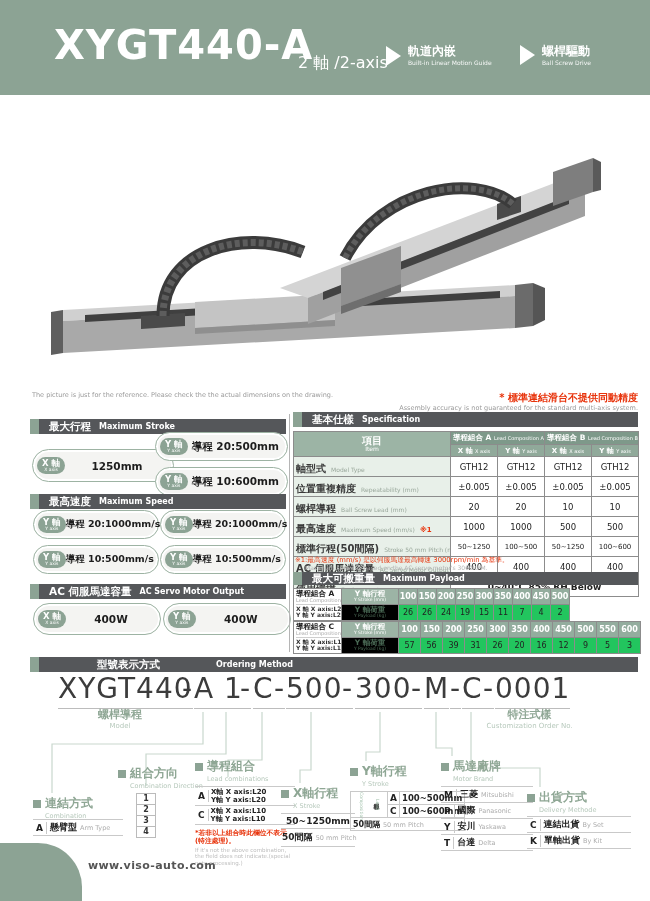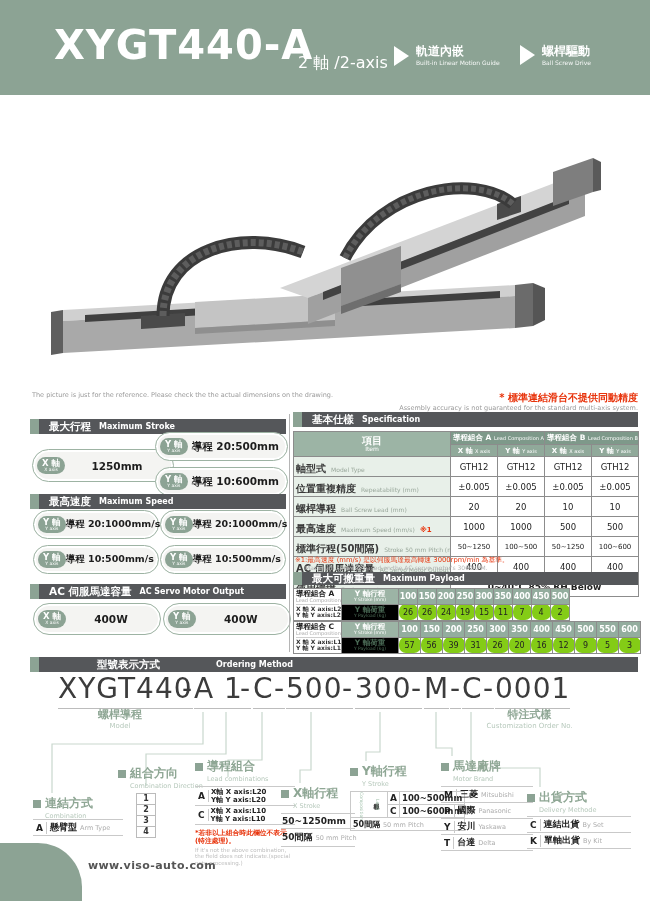--- a/index.html
+++ b/index.html
@@ -64,21 +64,21 @@
   .pt .pg-zh{font-size:7.5px;font-weight:bold;color:#222;display:block;white-space:nowrap;}
   .pt .pg-en{font-size:5px;color:#aaa;display:block;border-bottom:1px solid #cfcfcf;padding-bottom:1px;margin-bottom:1px;white-space:nowrap;}
   .pt .pg-lead{font-size:6px;font-weight:bold;color:#333;display:block;white-space:nowrap;}
   .pt .slab{background:#9cb4a5;color:#fff;line-height:1.05;}
   .pt .slab .s1{font-size:7.5px;font-weight:bold;display:block;}
   .pt .slab .s2{font-size:4.5px;display:block;}
   .pt .plab{background:#000000;color:#4a6a55;line-height:1.05;}
   .pt .plab .s1{font-size:7.5px;font-weight:bold;display:block;}
   .pt .plab .s2{font-size:4.5px;display:block;}
   .pt .sv{background:#93ad9e;color:#fff;font-size:8px;font-weight:bold;}
-  .pt .pv{background:#84cc16;color:#222;font-size:8px;border-radius:7px;}
+  .pt .pv{background:#22c55e;color:#222;font-size:8px;}
   
   .code-seg{position:absolute;top:672px;font-size:28px;color:#3c3c3c;border-bottom:1px solid #bcbcbc;
             padding-bottom:3px;white-space:pre;letter-spacing:1px;}
   .code-lab{position:absolute;top:708px;text-align:center;line-height:1.3;}
   .code-lab .clzh{display:block;font-size:11px;font-weight:bold;color:#8fa795;}
   .code-lab .clen{display:block;font-size:7px;color:#b7c9bc;}
   .connectors{position:absolute;left:0;top:0;pointer-events:none;}
   
   .bx{position:absolute;}
   .bx-title{display:flex;align-items:center;}
@@ -90,41 +90,41 @@
   .bzh{font-weight:bold;font-size:9px;color:#222;padding:1px 3px;white-space:nowrap;}
   .ben{font-size:6.5px;color:#adadad;white-space:nowrap;}
   .dir-cell{width:18px;height:10px;line-height:10px;border:1px solid #bbb;margin-top:-1px;text-align:center;
             font-size:8px;font-weight:bold;color:#333;background:#fff;}
   .lead-lines{display:flex;flex-direction:column;line-height:1.15;padding:1px 2px;}
   .lead-lines span{font-size:7px;font-weight:bold;color:#222;white-space:nowrap;}
   .lead-note{margin-top:4px;width:98px;line-height:1.2;}
   .lead-note .lnzh{display:block;font-size:6.8px;font-weight:bold;color:#e8340c;}
   .lead-note .lnen{display:block;font-size:5.5px;color:#bdbdbd;margin-top:1px;}
   .xs-row{border-top:1px solid #c9c9c9;border-bottom:1px solid #c9c9c9;margin-top:-1px;width:72px;
-          font-size:9px;font-weight:bold;color:#222;padding:2px 1px;white-space:nowrap;}
+          font-size:9px;font-weight:bold;color:#222;padding:2px 1px;white-space:nowrap;text-align:center;}
   .ys-table td{border:1px solid #c9c9c9;padding:0 2px;height:12px;}
   .ys-vert{writing-mode:vertical-rl;text-orientation:mixed;text-align:center;line-height:1;}
   .ys-vert .vzh{font-size:5.5px;font-weight:bold;color:#444;}
   .ys-vert .ven{font-size:4.5px;color:#9fbfa9;}
   .ys-val{font-size:8.5px;font-weight:bold;color:#222;white-space:nowrap;}
   .ys-pitch{font-size:8px;font-weight:bold;color:#222;white-space:nowrap;}
   .pitch-en{font-size:6.5px;color:#adadad;font-weight:normal;}
   
   .blob{position:absolute;left:0;top:843px;width:82px;height:58px;background:#8ca394;border-top-right-radius:44px;}
   .url{position:absolute;left:88px;top:859px;font-size:11px;font-weight:bold;color:#555;letter-spacing:.4px;}
 </style>
 </head>
 <body>
 
 <div class="page">
 
   <div class="header">
     <div class="hdr-title">XYGT440-A</div>
     <div class="hdr-axis">2 軸 /2-axis</div>
-    <div class="feature" style="left:394px;align-items:center;">
+    <div class="feature" style="left:386px;align-items:center;">
       <span class="tri"></span>
       <span class="ftxt">
         <span class="fzh">軌道內嵌</span>
         <span class="fen">Built-in Linear Motion Guide</span>
       </span>
     </div>
     <div class="feature" style="left:520px;">
       <span class="tri"></span>
       <span class="ftxt">
         <span class="fzh">螺桿驅動</span>

